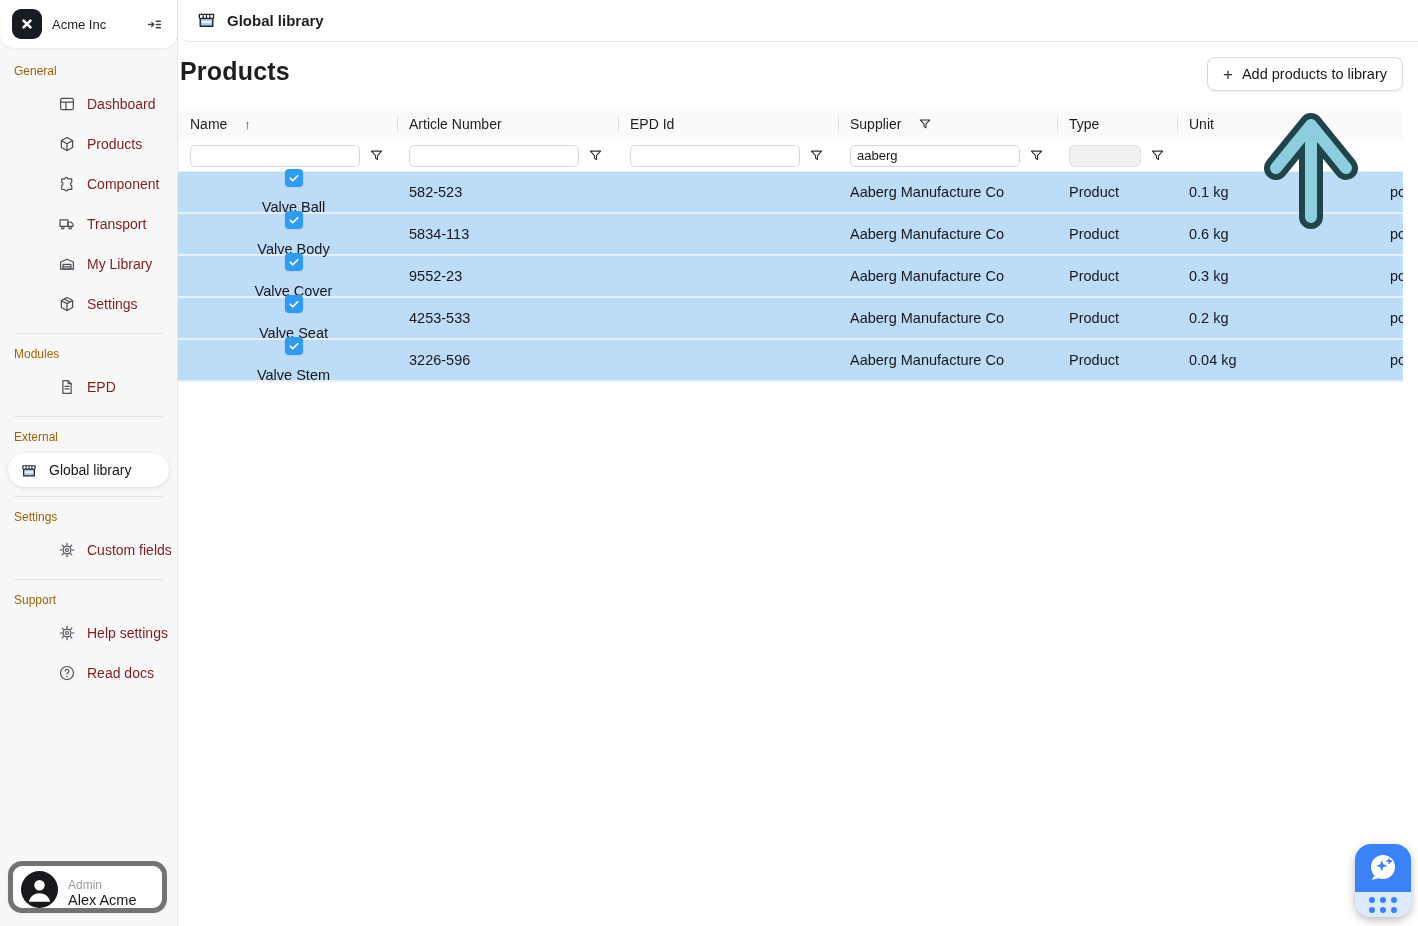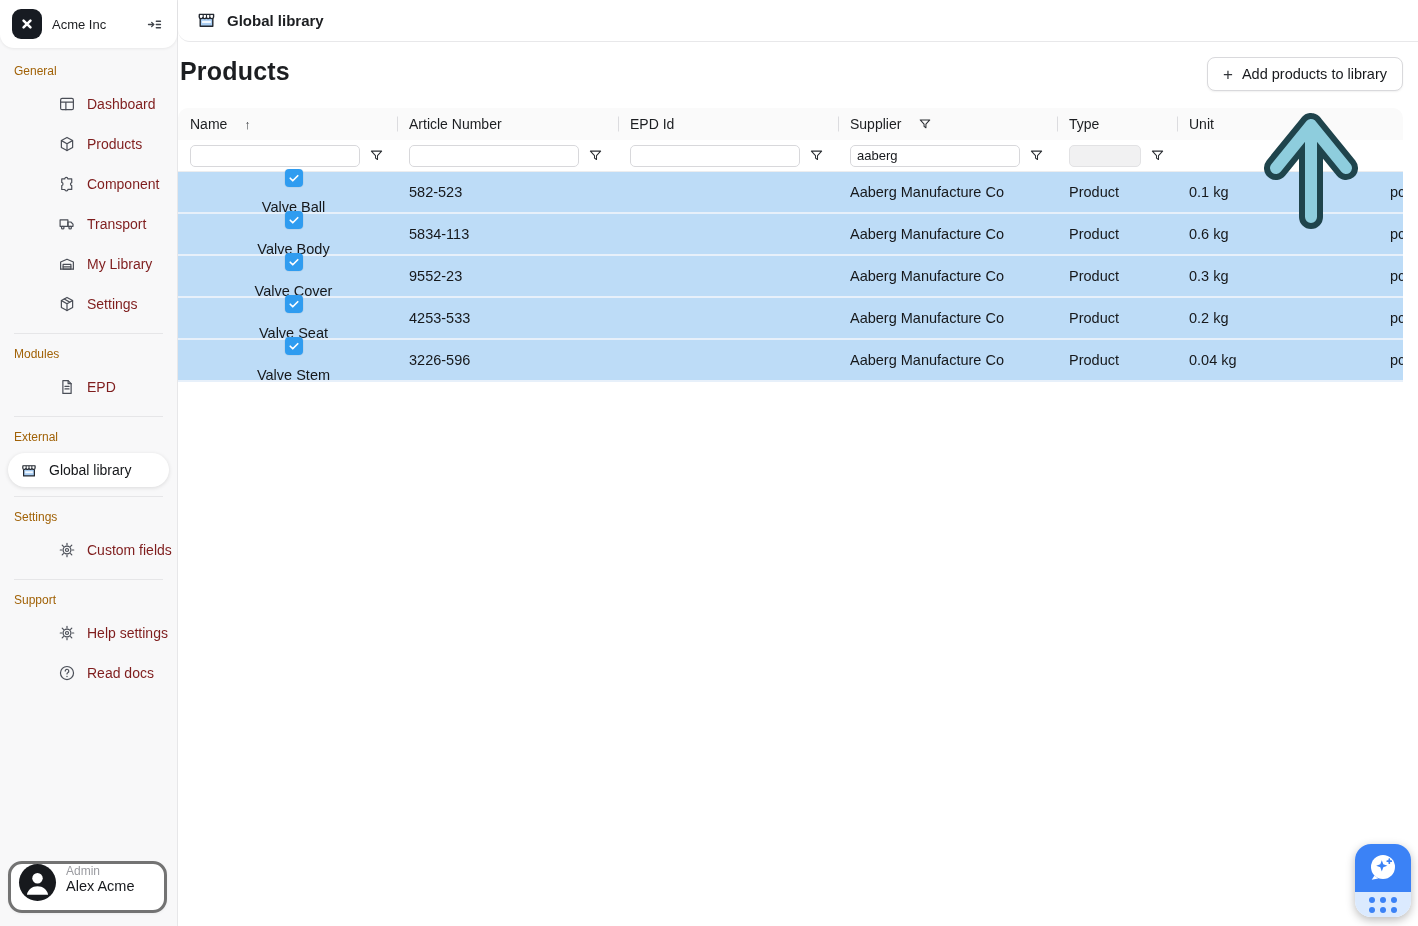--- a/index.html
+++ b/index.html
@@ -21,23 +21,23 @@
   .sec-label { font-size:12px; color:#a16207; padding:4px 14px 6px; }
   .side-item { height:40px; display:flex; align-items:center; gap:11px;
                padding-left:16px; font-size:14px; color:#7f1d1d; cursor:pointer;margin-left:42px; }
   .side-item .ic { width:18px; height:18px; flex:none; display:flex; }
   .side-item.pill { height:34px; margin:3px 8px; padding-left:12px;
                     background:#fff; border-radius:17px;
                     box-shadow:0 1px 4px rgba(0,0,0,.12); color:#141619; font-weight:500; }
   .divider { height:1px; background:#e6e6e8; margin:9px 14px; }
 
   .side-user { position:absolute; left:8px; right:10px; bottom:13px; height:52px;
-               background:#fff; border:3px solid #737373; border-radius:14px;
+               background:#fff; border:5px solid #737373; border-radius:14px;
                box-shadow:0 1px 3px rgba(0,0,0,.05);
-               display:flex; align-items:flex-start; gap:10px; padding:0 8px; cursor:pointer; }
+               display:flex; align-items:flex-end; gap:10px; padding:0 8px; cursor:pointer; }
   .avatar { width:37px; height:37px; border-radius:50%; background:#17191d; flex:none;
             display:flex; align-items:center; justify-content:center; overflow:hidden; }
   .u-role { font-size:12px; color:#9b9ca1; }
   .u-name { font-size:14.5px; color:#17191d; }
 
   
   .main { position:absolute; left:178px; top:0; right:0; height:926px; background:#fff; }
   .topbar { height:42px; background:#fff; border-bottom:1px solid #e8e8ea;
             border-bottom-left-radius:12px;
             display:flex; align-items:center; gap:10px; padding-left:18px; }

